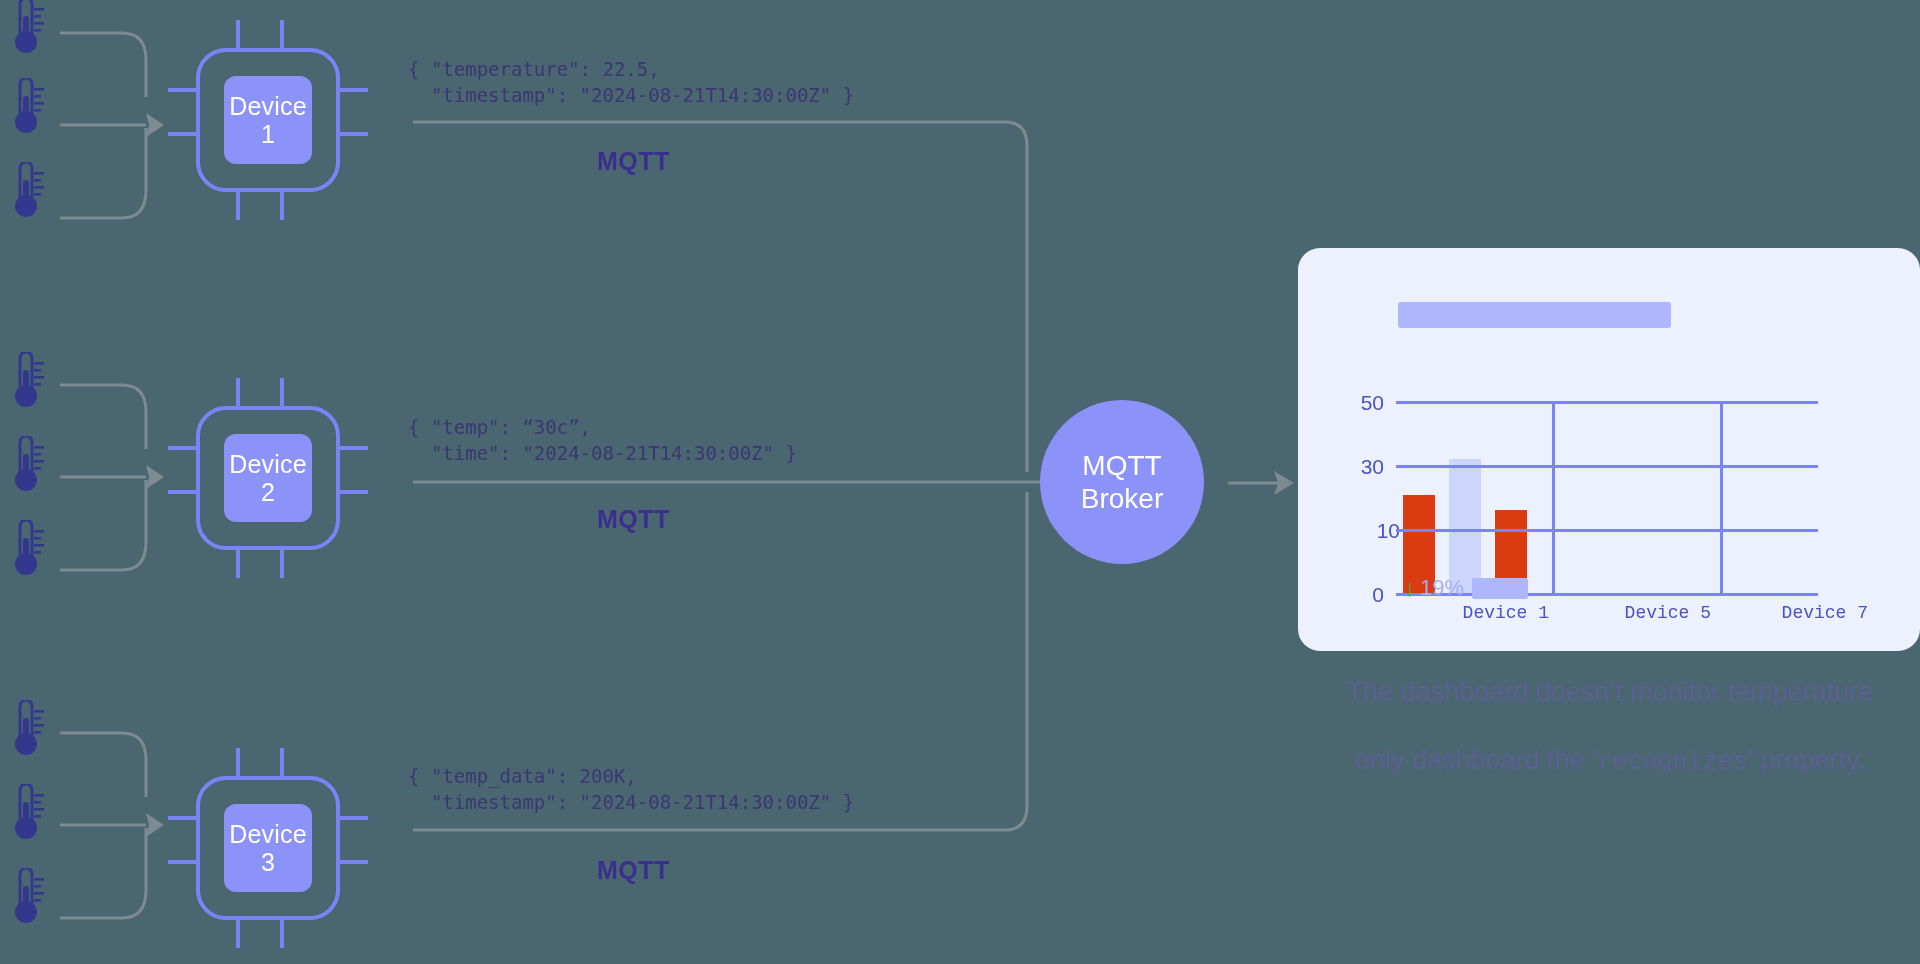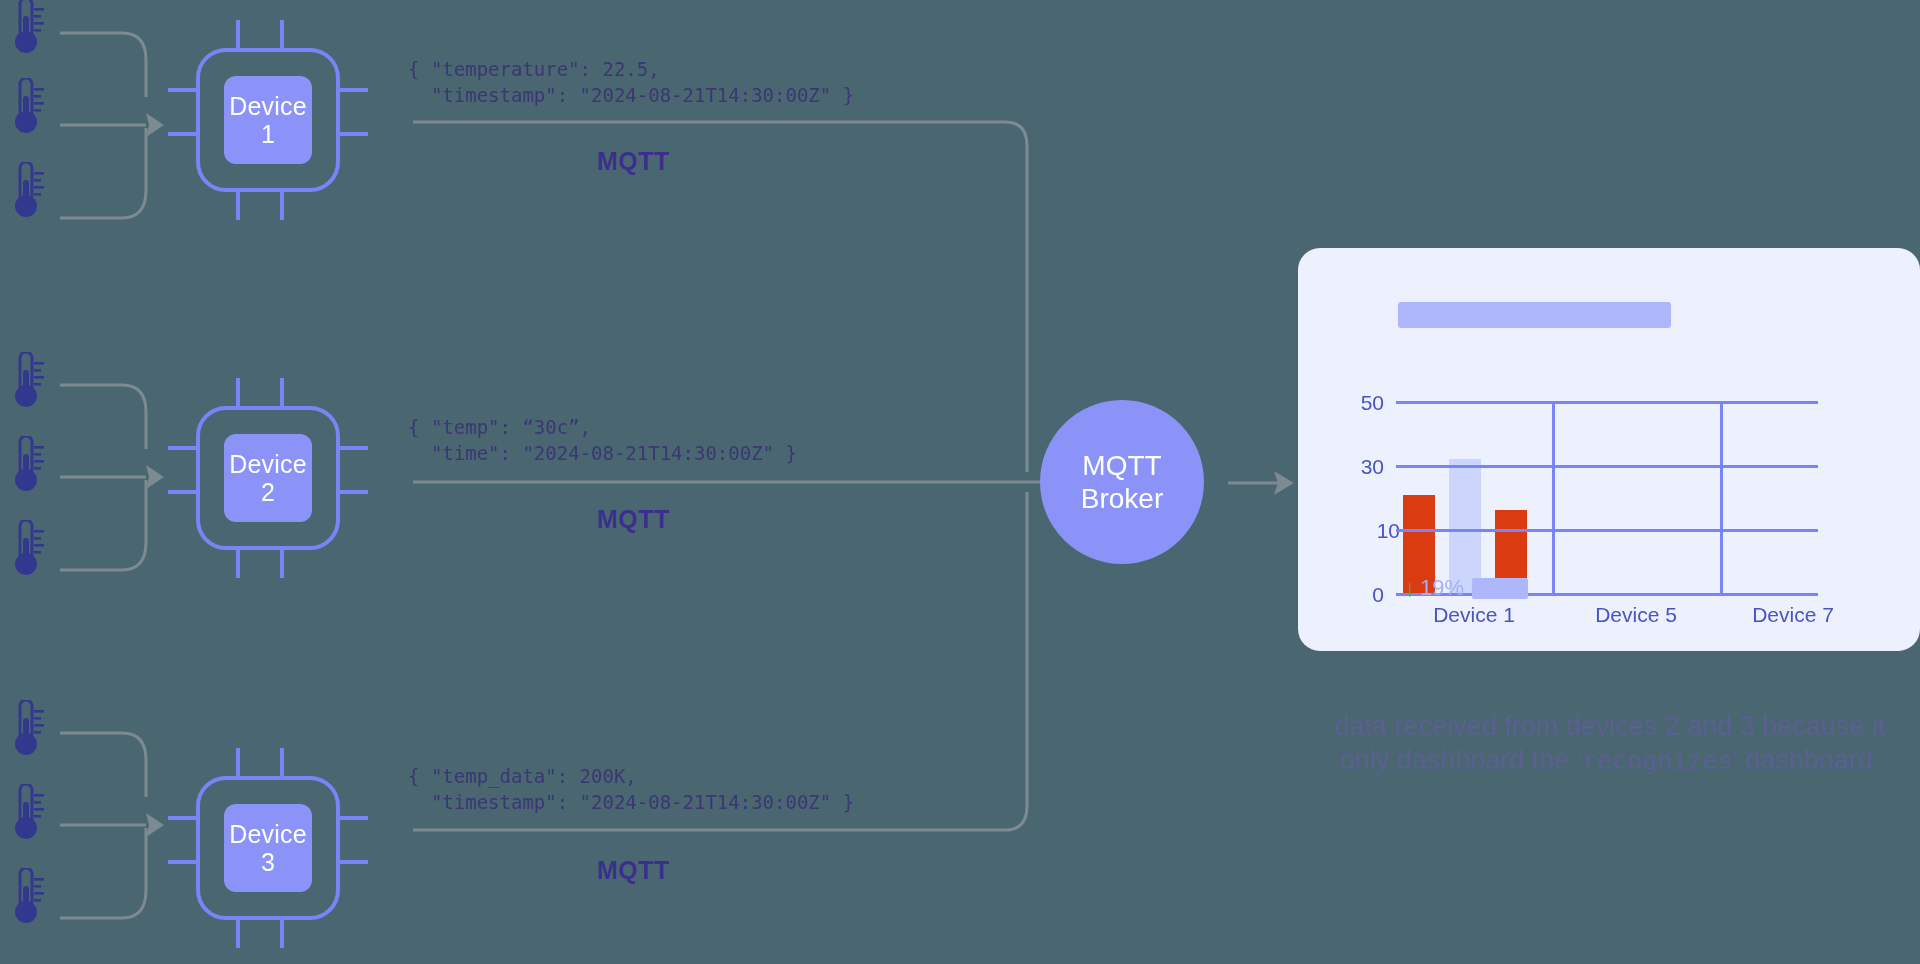--- a/index.html
+++ b/index.html
@@ -111,24 +111,25 @@
   .chart-area { position: absolute; left: 0; top: 0; width: 622px; height: 403px; }
   .ytick {
     position: absolute;
     font-size: 21px;
     color: #4953c4;
     text-align: right;
     width: 40px;
   }
   .xtick {
     position: absolute;
-    font-size: 21px;
+    font-size: 18px;
     color: #4953c4;
-    text-align: center;
+    text-align: right;
     width: 150px;
+    font-family: Liberation Mono, monospace;
   }
   .gridline { position: absolute; background: #7b84f7; height: 3px; }
   .vline { position: absolute; background: #7b84f7; width: 3px; }
   .bar { position: absolute; }
   .legend-row {
     position: absolute;
     left: 106px; top: 327px;
     display: flex;
     align-items: center;
     gap: 4px;
@@ -415,18 +416,18 @@
 
       <div class="legend-row">
         <span style="color:#33b96a;font-size:24px;line-height:1;">↓</span>
         <span class="legend-pct">19%</span>
         <span class="legend-chip"></span>
       </div>
     </div>
   </div>
 
   <div class="caption">
+    <span>The dashboard doesn’t monitor temperature</span><br>
     <br>
-    <span>data received from devices 2 and 3 because it</span><br>
-    <span>only dashboard the  '</span><code>recognizes</code><span>'  dashboard.</span>
+    <span>only dashboard the  '</span><code>recognizes</code><span>'  property.</span>
   </div>
 
 </div>
 
 </body></html>

